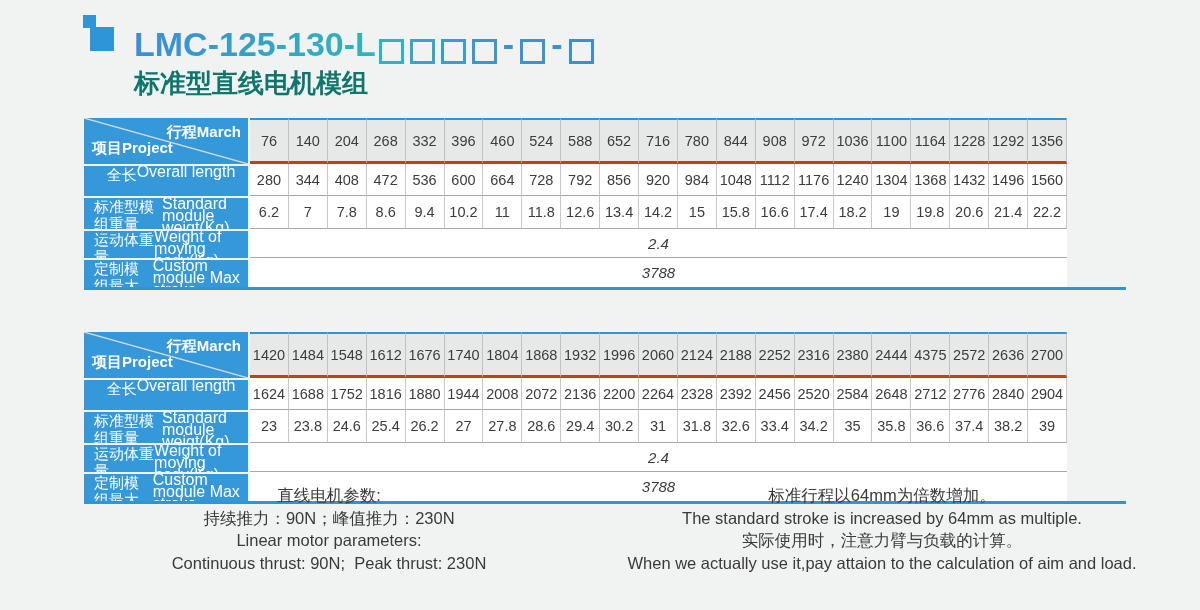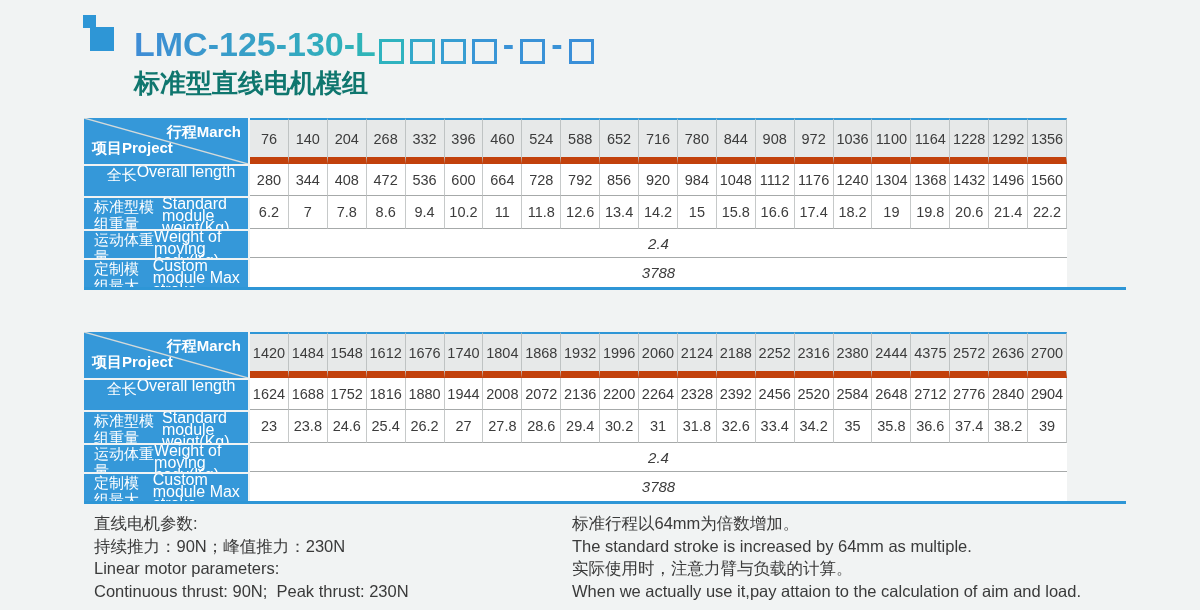--- a/index.html
+++ b/index.html
@@ -27,33 +27,33 @@
   .spec-grid { display:grid; width:983px;
                grid-template-columns:166px repeat(21,1fr);
                grid-template-rows:46px 32px 33px 29px 29px; }
   .cell { display:flex; align-items:center; justify-content:center;
           font-size:15px; color:#3c3c3c; overflow:hidden; }
   .corner { position:relative; background:#3598d9; border-right:2px solid #f1f3f3; }
   .corner svg { position:absolute; left:0; top:0; width:100%; height:100%; }
   .corner .c-top { position:absolute; top:5px; right:7px; color:#fff; font-size:15px; font-weight:bold; }
   .corner .c-bot { position:absolute; bottom:6px; left:8px; color:#fff; font-size:15px; font-weight:bold; }
   .stroke { background:#e7e9e9; border-top:2px solid #2e96d6;
-            border-right:1px solid #bfc3c3; border-bottom:7px solid #c2410c; font-size:14.5px; }
+            border-right:1px solid #bfc3c3; border-bottom:3px solid #c2410c; font-size:14.5px; }
   .stroke:last-of-type { border-right:1px solid #cdd1d1; }
   .labelcell { background:#3598d9; color:#fff; flex-direction:row; align-items:flex-start;
                justify-content:center; padding-left:10px; border-top:2px solid #f1f3f3;
                border-right:2px solid #f1f3f3; }
   .labelcell .cn { font-size:15px; line-height:17px; }
   .labelcell .en { font-size:16px; line-height:12px; }
   .val { background:#fff; border-right:1px solid #c6c9c9; border-bottom:1px solid #a6a9a9; font-size:14.5px; }
   .spanval { background:#fff; grid-column:2 / -1; border-bottom:1px solid #a6a9a9; font-size:15px;font-style:italic; }
   .rlast { border-bottom:none; }
 
   
-  .footer-block { position:absolute; top:512px; }
+  .footer-block { position:absolute; top:484px;text-align:center; }
   .footer-block.fl { left:94px; width:470px; }
   .footer-block.fr { left:572px; width:620px; }
   .footer-line { font-size:16.5px; line-height:22.5px; color:#3a3a3a; white-space:pre; }
 </style>
 </head>
 <body>
 
 <div class="page">
 
   <div class="logo-sq-small"></div>

